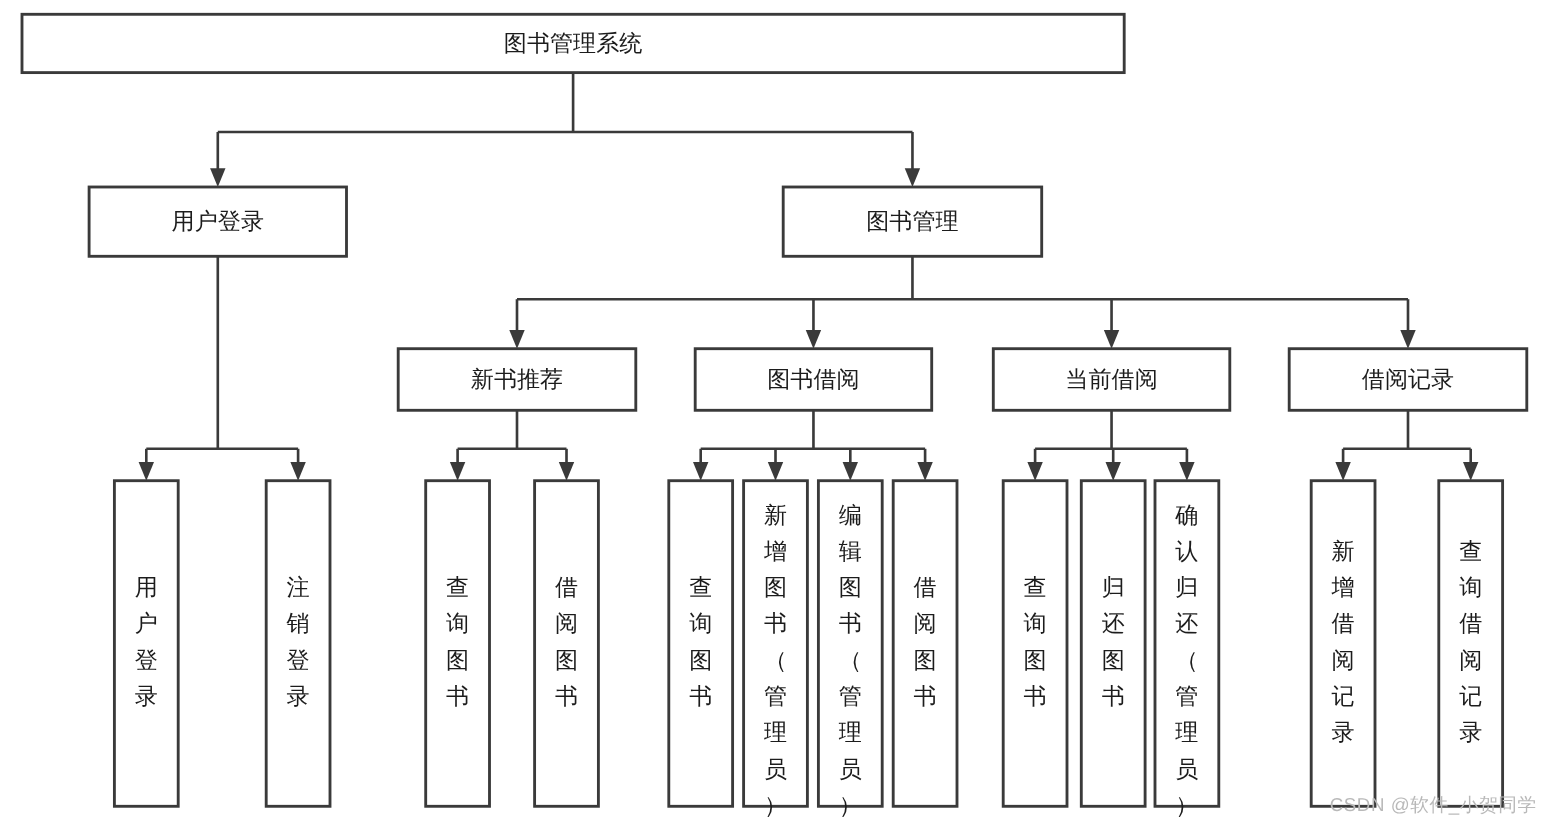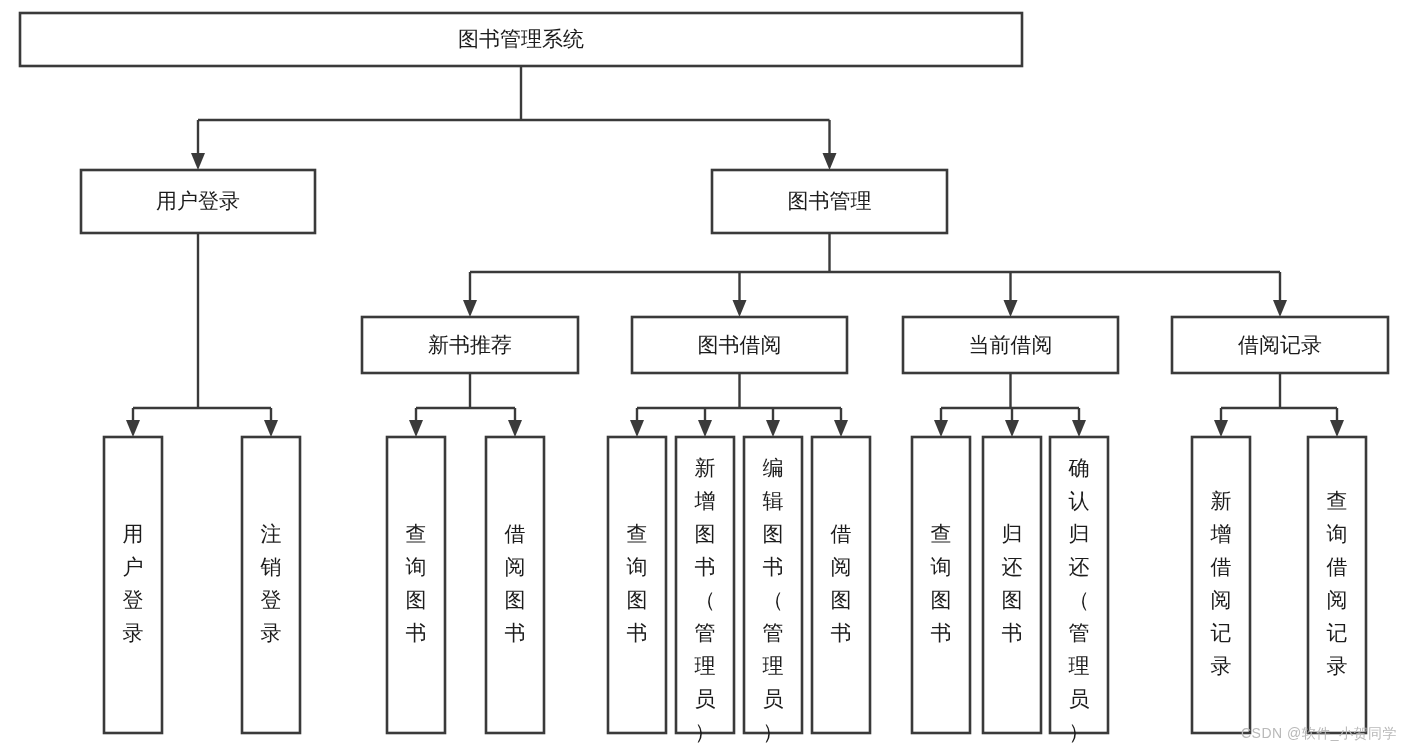--- a/index.html
+++ b/index.html
@@ -18,21 +18,21 @@
     text-anchor:middle;dominant-baseline:middle;
   }
   .leaf-label{
     font-family:"Liberation Sans","DejaVu Sans",sans-serif;
     font-size:21px;fill:#1c1c1c;
     text-anchor:middle;
   }
   .watermark{
     position:absolute;right:8px;bottom:4px;
     font-family:"Liberation Sans","DejaVu Sans",sans-serif;
-    font-size:14px;color:#b9b9b9;white-space:nowrap;
+    font-size:17px;color:#b9b9b9;white-space:nowrap;
     letter-spacing:.5px;
   }
 </style>
 </head>
 <body>
 
 <svg id="chart" viewBox="0 0 1405 747" xmlns="http://www.w3.org/2000/svg">
     <g>
       <path d="M 521 66 L 521 120" class="edge"></path>
       <path d="M 198 120 L 829.5 120" class="edge"></path>

